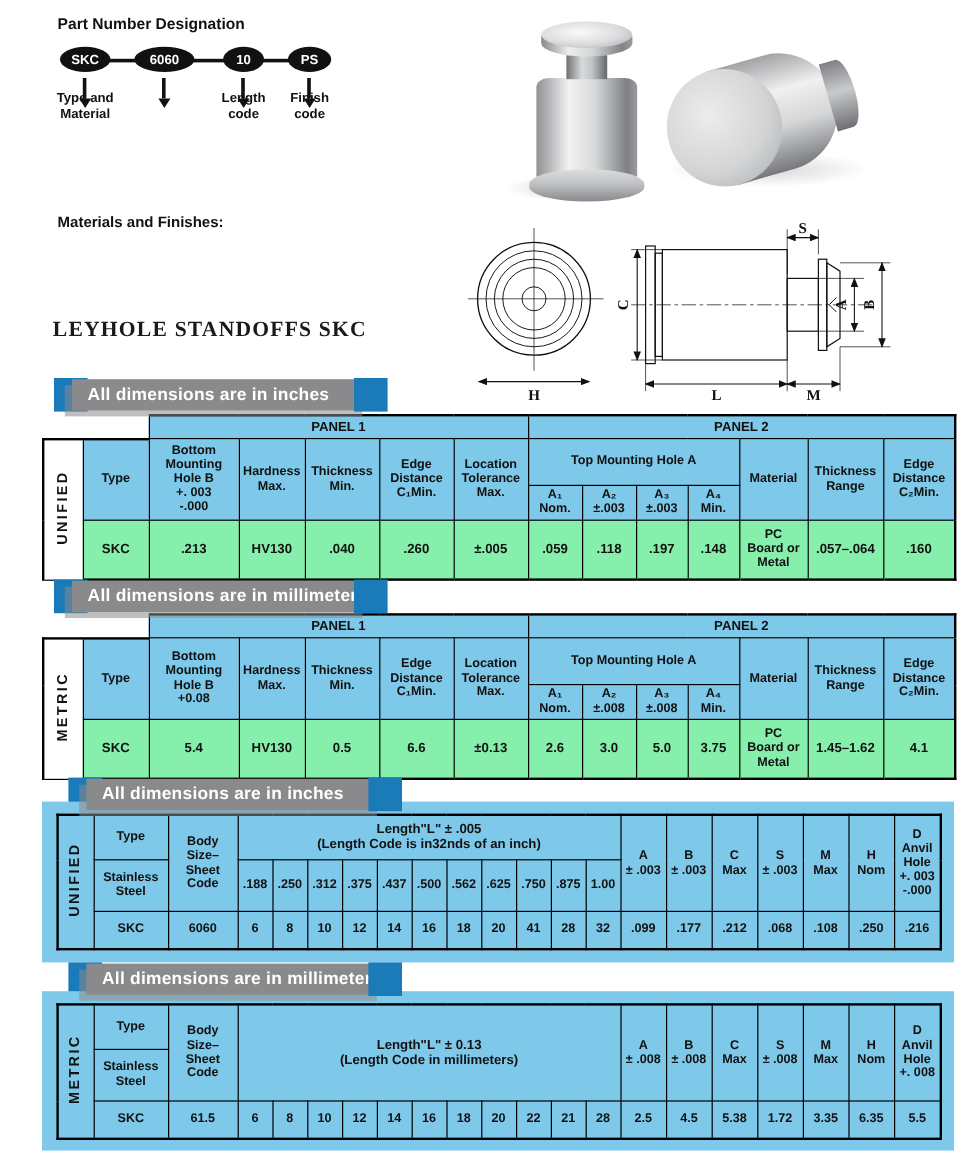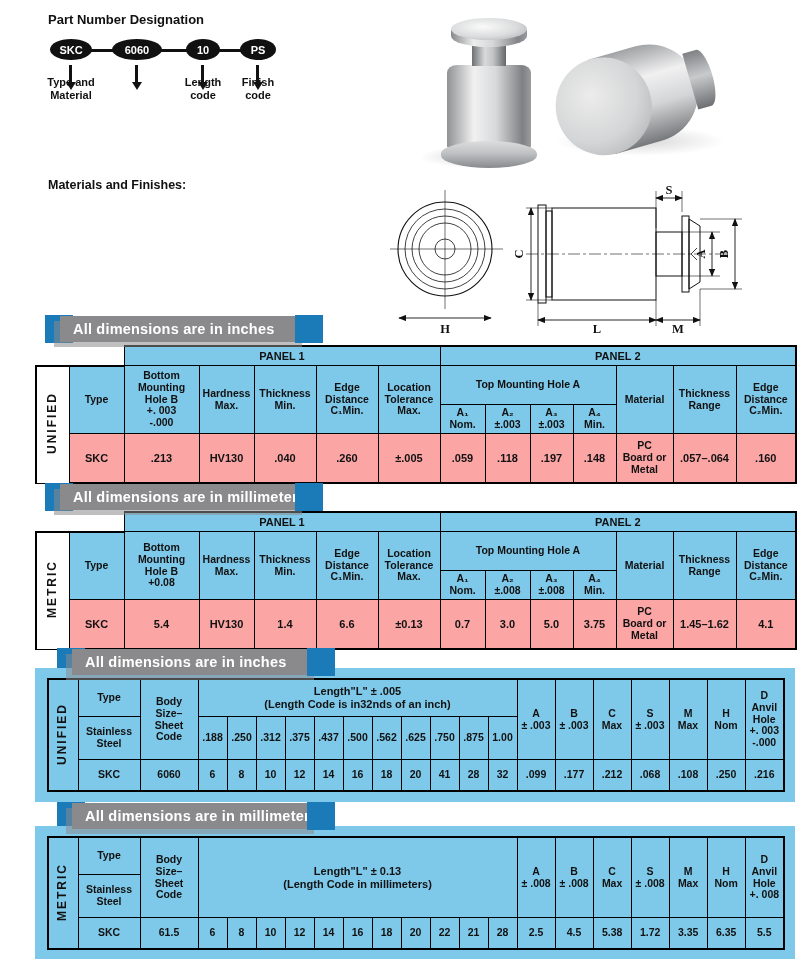--- a/index.html
+++ b/index.html
@@ -76,21 +76,21 @@
   .empty{border:none;background:transparent;}
   .fl{border-left:2px solid #000;} .fr{border-right:2px solid #000;}
   .ft{border-top:2px solid #000;}  .fb{border-bottom:2px solid #000;}
   .vertcell{background:#fff;}
   .vert{writing-mode:vertical-rl;transform:rotate(180deg);display:inline-block;
         font-weight:bold;font-size:12px;letter-spacing:2px;}
   .paneltable{position:absolute;}
   .paneltable .r-panel td{height:16px;font-size:11px;}
   .paneltable .r-head td{height:36px;}
   .paneltable .r-sub td{height:26px;}
-  .paneltable .r-data td{height:46px;font-size:11px;background:#fca5a5;}
+  .paneltable .r-data td{height:46px;font-size:11px;background:#86efac;}
   .bluepanel{position:absolute;width:760px;background:#7ec9ea;padding:10px 12px;box-sizing:border-box;}
   .lentable{width:736px;border:2px solid #000;}
   .lentable td{background:#7ec9ea;}
   .lentable .r1 td{height:34px;}
   .lentable .r2 td{height:40px;}
   .lentable .r3 td{height:28px;}
   .lentable .lenhead{font-size:11px;}
 </style>
 </head>
 <body>
@@ -186,20 +186,21 @@
     </g>
     <text class="dim" x="55" y="150" text-anchor="middle">H</text>
     <text class="dim" x="279" y="11" text-anchor="middle">S</text>
     <text class="dim" x="133" y="71" text-anchor="middle" transform="rotate(-90 133 71)">C</text>
     <text class="dim" x="315" y="71" text-anchor="middle" transform="rotate(-90 315 71)">A</text>
     <text class="dim" x="338" y="71" text-anchor="middle" transform="rotate(-90 338 71)">B</text>
     <text class="dim" x="207" y="150" text-anchor="middle">L</text>
     <text class="dim" x="288" y="150" text-anchor="middle">M</text>
   </svg>
 
+  <div class="title">LEYHOLE STANDOFFS SKC</div>
 
   <div class="banner" style="left:45px;top:315px;">
     <span class="sq left"></span>
     <div class="bar">
         <span>All dimensions are in inches</span>
       </div>
     <span class="sq right"></span>
   </div>
 
   <table class="paneltable" style="left:35px;top:345px;width:760px;">
@@ -344,24 +345,24 @@
 ±.008</td>
       <td class="blue">A₃
 ±.008</td>
       <td class="blue">A₄
 Min.</td>
     </tr>
     <tr class="r-data">
       <td class="fb">SKC</td>
       <td class="fb">5.4</td>
       <td class="fb">HV130</td>
-      <td class="fb">1.4</td>
+      <td class="fb">0.5</td>
       <td class="fb">6.6</td>
       <td class="fb">±0.13</td>
-      <td class="fb">0.7</td>
+      <td class="fb">2.6</td>
       <td class="fb">3.0</td>
       <td class="fb">5.0</td>
       <td class="fb">3.75</td>
       <td class="fb" style="font-size:10.5px;">PC
 Board or
 Metal</td>
       <td class="fb">1.45–1.62</td>
       <td class="fb fr">4.1</td>
     </tr>
   </tbody>

